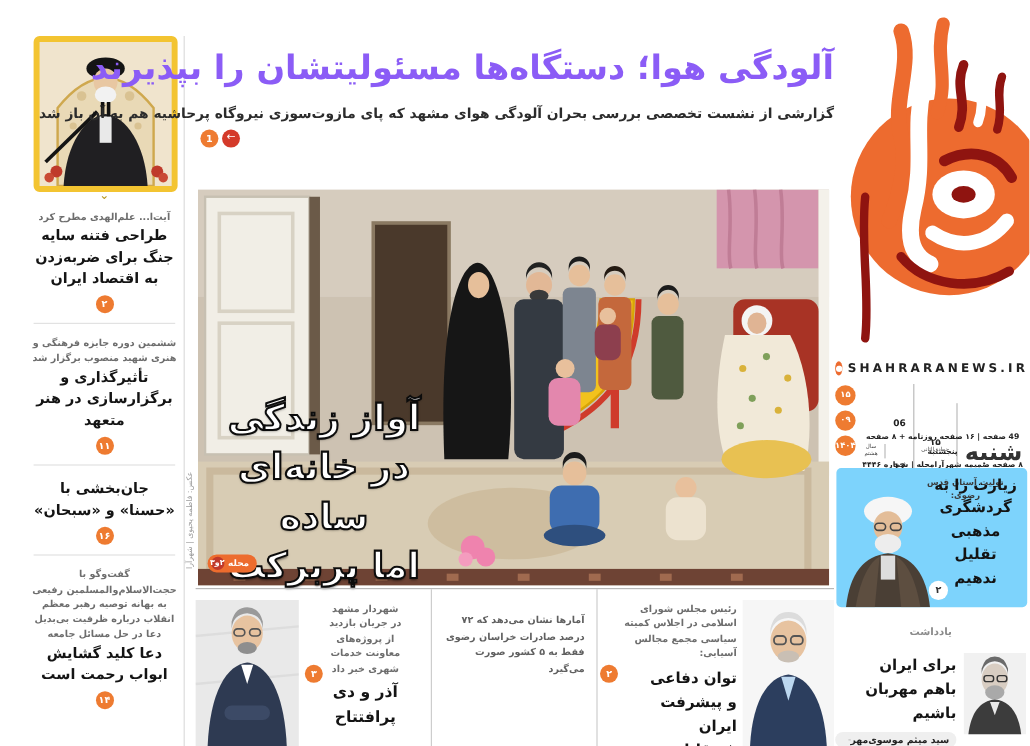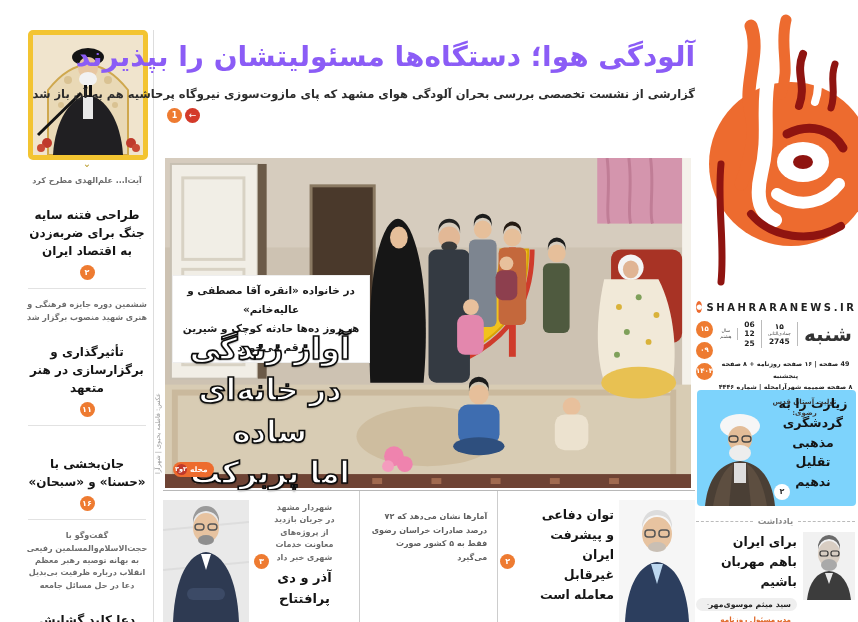--- a/index.html
+++ b/index.html
@@ -22,21 +22,21 @@
   }
   .k { font-size:8px; font-weight:bold; color:#6d6d6d; line-height:1.55; }
   .hl { font-weight:bold; color:#141414; }
 
   
   .sidebar { position:absolute; top:30px; left:26px; width:122px; text-align:center; }
   .sb-photo-frame { width:120px; height:130px; border:5px solid #f3c431; border-radius:5px; overflow:hidden; background:#efe3cf; }
   .sb-photo-frame svg { display:block; }
   .sb-chev { color:#b99a28; font-size:10px; line-height:8px; margin:0 0 3px; }
   .sb-item { padding:4px 0 2px; }
-  .sb-item .hl { font-size:12px; line-height:1.5; margin-top:19px; }
+  .sb-item .hl { font-size:12px; line-height:1.5; margin-top:0; }
   .sb-item .pg { margin-top:4px; }
   .sb-div { border-top:1px solid #e2e2e2; margin:6px 2px; }
   .v-div { position:absolute; top:30px; bottom:0; left:153px; width:1px; background:#ddd; }
 
   
   .main { position:absolute; top:0; left:163px; width:532px; height:622px; }
   .lead { margin-top:40px; text-align:center; position:relative; }
   .lead h1 {
     font-size:28px; font-weight:bold; color:#8b5cf6; letter-spacing:-0.4px;
     white-space:nowrap; line-height:1.2;
@@ -96,21 +96,21 @@
 
   
   .brand { position:absolute; top:0; right:0; width:165px; height:622px; }
   .logo-svg { position:absolute; top:14px; left:-2px; }
   .site-row { position:absolute; top:301px; left:4px; right:2px; display:flex; direction:ltr; justify-content:center; align-items:center; gap:4px; }
   .site-url { font-size:10px; font-weight:bold; letter-spacing:2.6px; color:#222; direction:ltr; }
   .aparat { width:12px; height:12px; border-radius:50%; background:#ed6b2f; color:#fff; font-size:7px; line-height:12px; text-align:center; }
   .date-block { position:absolute; top:320px; right:6px; display:flex; align-items:center; gap:6px; }
   .weekday { font-size:20px; font-weight:bold; color:#333; line-height:1; }
   .mini { text-align:center; line-height:1.25; border-right:1px solid #bbb; padding-right:6px; }
-  .mini .b { font-size:7.5px; font-weight:bold; color:#222; display:block; }
+  .mini .b { font-size:7.5px; font-weight:bold; color:#222; display:block;margin-top:28px; }
   .mini .t { font-size:4.6px; color:#444; display:block; }
   .mini.ltr { direction:ltr; }
   .date-circles { position:absolute; top:321px; left:3px; display:flex; flex-direction:column; gap:4px; }
   .date-circles .dc {
     width:17px; height:17px; border-radius:50%; background:#ee7b31; color:#fff;
     font-size:7px; font-weight:bold; line-height:17px; text-align:center;
   }
   .info-lines { position:absolute; top:359px; right:4px; left:24px; font-size:6.4px; font-weight:bold; color:#222; text-align:center; line-height:1.8; }
 
   .qods-box {
@@ -119,21 +119,21 @@
   }
   .qods-box .k { position:absolute; top:7px; right:8px; left:64px; font-size:7px; color:#3a3a3a; text-align:center; }
   .qods-box .hl { position:absolute; top:4px; right:6px; width:74px; font-size:12.5px; line-height:1.55; text-align:center; }
   .qods-box svg { position:absolute; bottom:0; left:4px; }
   .qods-pg {
     position:absolute; bottom:6px; right:66px; width:16px; height:16px; border-radius:50%;
     background:#fff; color:#333; font-size:8px; font-weight:bold; line-height:16px; text-align:center;
   }
 
   .note-sec { position:absolute; top:516px; left:3px; right:3px; }
-  .note-head { display:flex; align-items:center; gap:5px; color:#8a8a8a; font-size:8.5px; font-weight:bold; }
+  .note-head { display:flex; align-items:center; gap:5px; color:#8a8a8a; font-size:8.5px; font-weight:bold;flex-direction:column; }
   .note-head .dash { flex:1; border-top:1px dashed #bbb; }
   .note-body { display:flex; gap:6px; margin-top:6px; }
   .note-photo { flex:0 0 auto; }
   .note-txt { flex:1; }
   .note-txt .hl { font-size:12.5px; line-height:1.6; text-align:right; padding-left:4px; }
   .author-row { display:flex; align-items:center; margin-top:6px; background:#efefef; border-radius:7px; padding:2px 6px; font-size:7.8px; font-weight:bold; color:#222; }
   .author-row .leader, .role-row .leader { flex:1; border-top:1px dashed #c6c6c6; margin-left:5px; }
   .role-row { display:flex; align-items:center; margin-top:4px; padding:0 6px; font-size:7.2px; font-weight:bold; color:#e06a2b; }
 </style>
 </head>
@@ -284,24 +284,20 @@
         <ellipse cx="318" cy="290" rx="26" ry="9" fill="#2e4f7e"></ellipse>
 
         <circle cx="412" cy="250" r="9" fill="#e8c09c"></circle>
         <rect x="395" y="258" width="34" height="36" rx="10" fill="#ece2cf"></rect>
 
         <circle cx="232" cy="300" r="10" fill="#ef83ae"></circle>
           <circle cx="243" cy="308" r="8" fill="#ef83ae"></circle>
           <circle cx="226" cy="310" r="6" fill="#f49cbe"></circle>
       </svg>
 
-      <div class="photo-caption">
-        <span>در خانواده «انقره آقا مصطفی و عالیه‌خانم»</span><br>
-        <span>هر روز ده‌ها حادثه کوچک و شیرین رقم می‌خورد</span>
-      </div>
 
       <div class="photo-title">
         <span>آواز زندگی</span>
         <span>در خانه‌ای ساده</span>
         <span>اما پربرکت</span>
       </div>
 
       <div class="mag-badge">
         <span>محله</span>
         <span class="num">۲و۳</span>
@@ -317,20 +313,21 @@
           <rect width="76" height="122" fill="#f6f6f6"></rect>
           <ellipse cx="38" cy="34" rx="15" ry="17" fill="#e7c3a0"></ellipse>
           <path d="M23,30 Q24,16 38,15 Q52,16 53,30 L53,24 Q50,10 38,10 Q26,10 23,24 Z" fill="#dcdcdc"></path>
           <rect x="26" y="30" width="10" height="7" rx="3" fill="none" stroke="#555" stroke-width="1.5"></rect>
           <rect x="40" y="30" width="10" height="7" rx="3" fill="none" stroke="#555" stroke-width="1.5"></rect>
           <ellipse cx="38" cy="47" rx="9" ry="5" fill="#c9bfb4"></ellipse>
           <path d="M6,122 C8,84 21,64 38,62 C55,64 68,84 70,122 Z" fill="#2c3e5e"></path>
           <path d="M32,64 L38,84 L44,64 Z" fill="#bcd7ef"></path>
         </svg>
         <div class="txt">
+          <div class="k">رئیس مجلس شورای اسلامی در اجلاس کمیته سیاسی مجمع مجالس آسیایی:</div>
           <div class="hl">
             <span>توان دفاعی</span>
             <span>و پیشرفت ایران</span>
             <span>غیرقابل معامله است</span>
           </div>
         </div>
         <span class="pg">۲</span>
       </div>
 
       <div class="bcol bc-exports">

